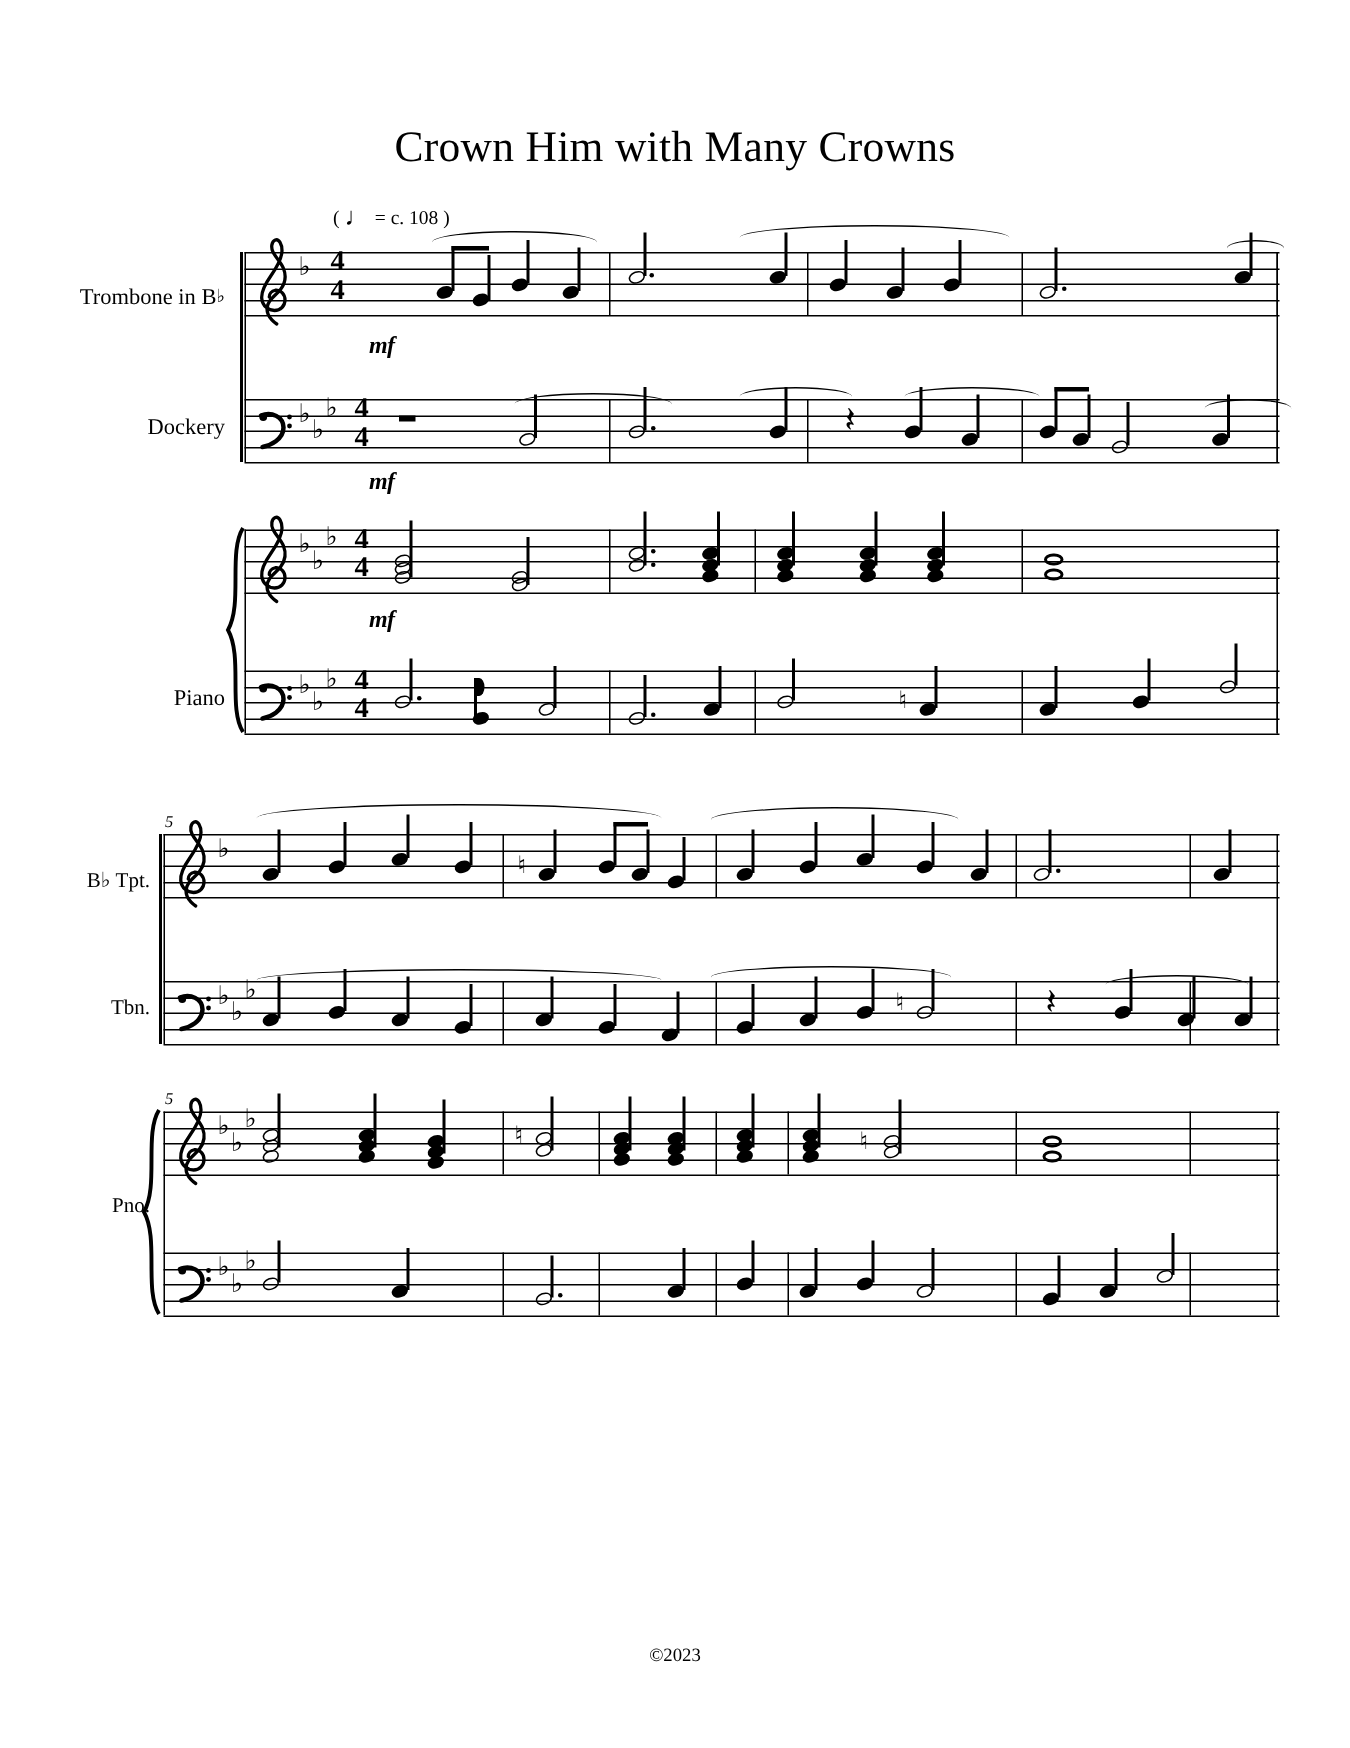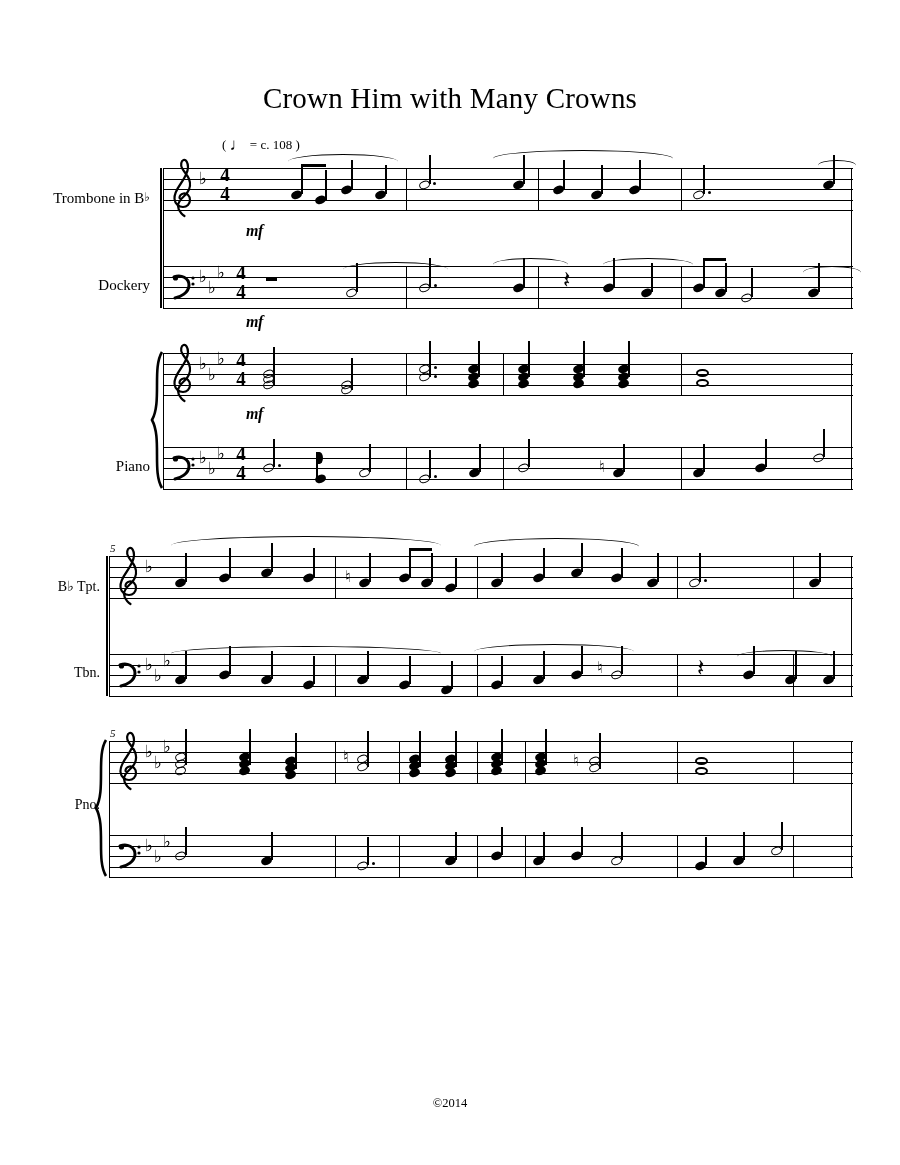--- a/index.html
+++ b/index.html
@@ -741,15 +741,15 @@
       <div class="barline thin" style="left:416px;top:0;height:42px;"></div>
       <div class="barline thin" style="left:568px;top:0;height:42px;"></div>
       <div class="barline thin" style="left:684px;top:0;height:42px;"></div>
     </div>
 
     <div class="barline" style="left:109px;top:741px;height:136px;"></div>
     <div class="barline" style="left:851px;top:741px;height:136px;"></div>
     <div class="barline" style="left:851px;top:556px;height:140px;"></div>
   </div>
 
-  <div class="copyright">©2014</div>
+  <div class="copyright">©2023</div>
 
 </div>
 
 </body></html>

